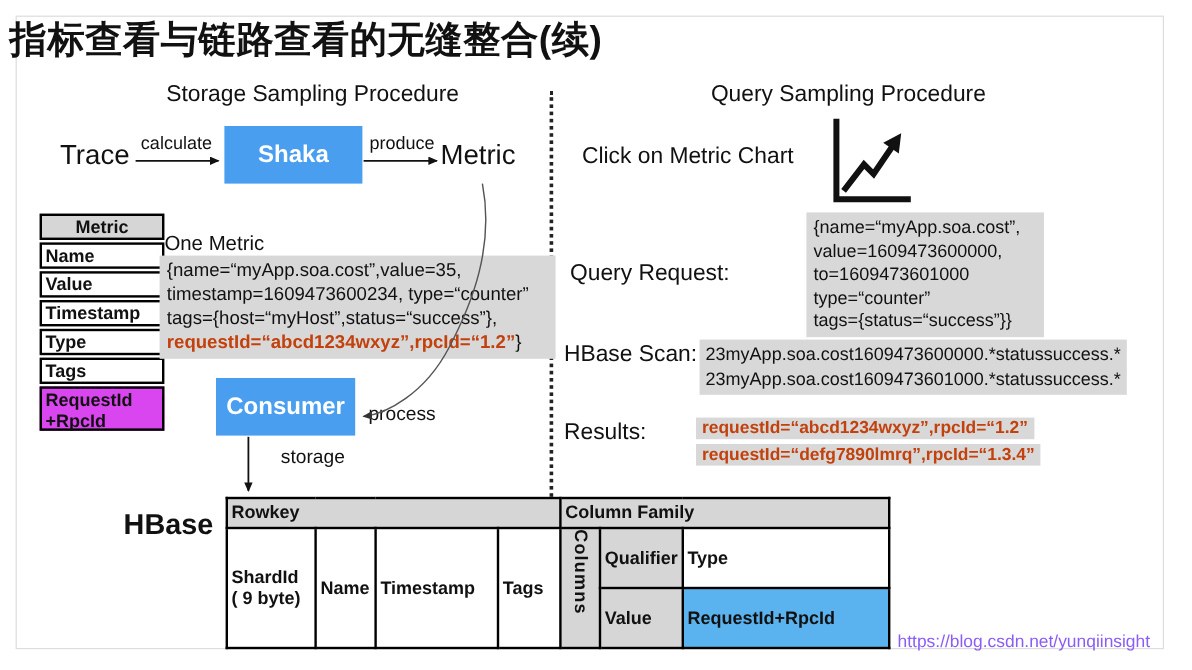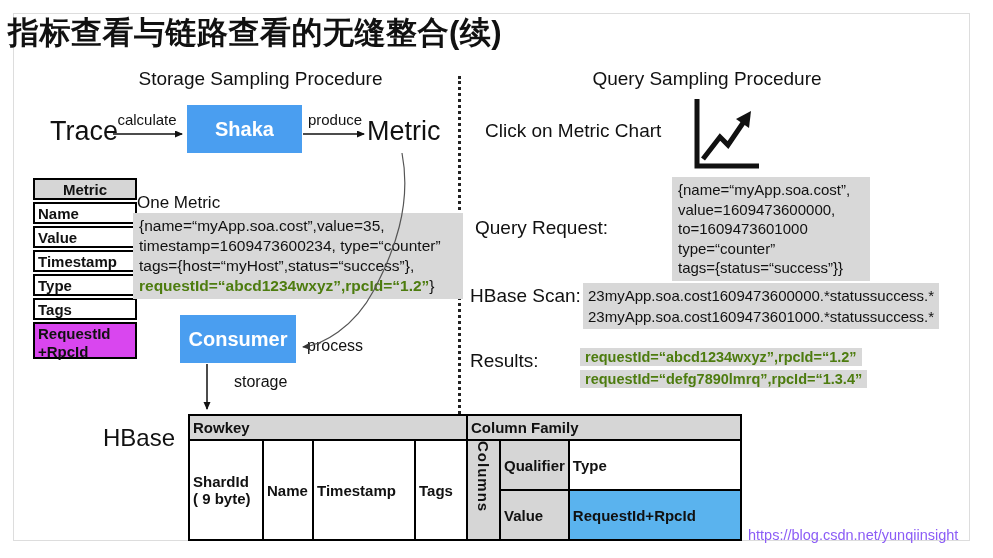--- a/index.html
+++ b/index.html
@@ -11,42 +11,42 @@
 
   .title { position:absolute; left:8px; top:12px; font-size:31px; font-weight:bold; letter-spacing:0.5px; }
 
   .section-heading { position:absolute; font-size:19px; font-weight:500; text-align:center; }
   #heading-left  { left:108px; top:68px; width:305px; }
   #heading-right { left:557px; top:68px; width:300px; }
 
   .divider { position:absolute; left:458px; top:76px; height:464px; width:0;
              border-left:3px dotted #222; }
 
-  .flow-text { position:absolute; font-size:27px; }
+  .flow-text { position:absolute; font-size:23px; }
   .arrow-label { position:absolute; font-size:15px; text-align:center; }
 
   .blue-box { position:absolute; background:#4a9ef0; color:#fff; font-weight:bold; font-size:20px;
               display:flex; align-items:center; justify-content:center; }
   #shaka-box    { left:187px; top:105px; width:115px; height:48px; }
   #consumer-box { left:180px; top:315px; width:116px; height:48px; }
 
   
   .metric-table { position:absolute; left:33px; top:178px; width:104px; }
   .metric-table .cell { border:2px solid #000; background:#fff; font-size:15px; font-weight:bold;
                         padding:1px 3px; height:22px; line-height:18px; margin-top:2px; }
   .metric-table .hdr  { background:#d6d6d6; text-align:center; margin-top:0; }
   .metric-table .hl   { background:#d946ef; height:37px; }
 
   .one-metric-label { position:absolute; left:137px; top:193px; font-size:17px; font-weight:500; }
   .code-block { background:#d8d8d8; font-size:15.5px; line-height:20px; padding:3px 6px; }
   #one-metric-block { position:absolute; left:133px; top:213px; width:330px; }
-  .blue-text { color:#4d7c0f; font-weight:bold; }
+  .blue-text { color:#c2410c; font-weight:bold; }
 
   .small-label { position:absolute; font-size:16px; }
-  #hbase-label { position:absolute; left:103px; top:424px; font-size:24px; font-weight:400; }
+  #hbase-label { position:absolute; left:103px; top:424px; font-size:24px; font-weight:700; }
 
   
   .hbase-table { position:absolute; left:188px; top:414px; border-collapse:collapse; }
   .hbase-table td, .hbase-table th { border:2px solid #000; font-size:15px; font-weight:bold;
                                      text-align:left; vertical-align:middle; background:#fff; padding:0 3px; }
   .hbase-table th { background:#d6d6d6; height:25px; }
   .hbase-table .gray { background:#d6d6d6; }
   .hbase-table .blue { background:#5ab3ee; }
   .hbase-table .vert { writing-mode:vertical-rl; width:33px; letter-spacing:1px; }
   .hbase-table .h50 { height:50px; }

